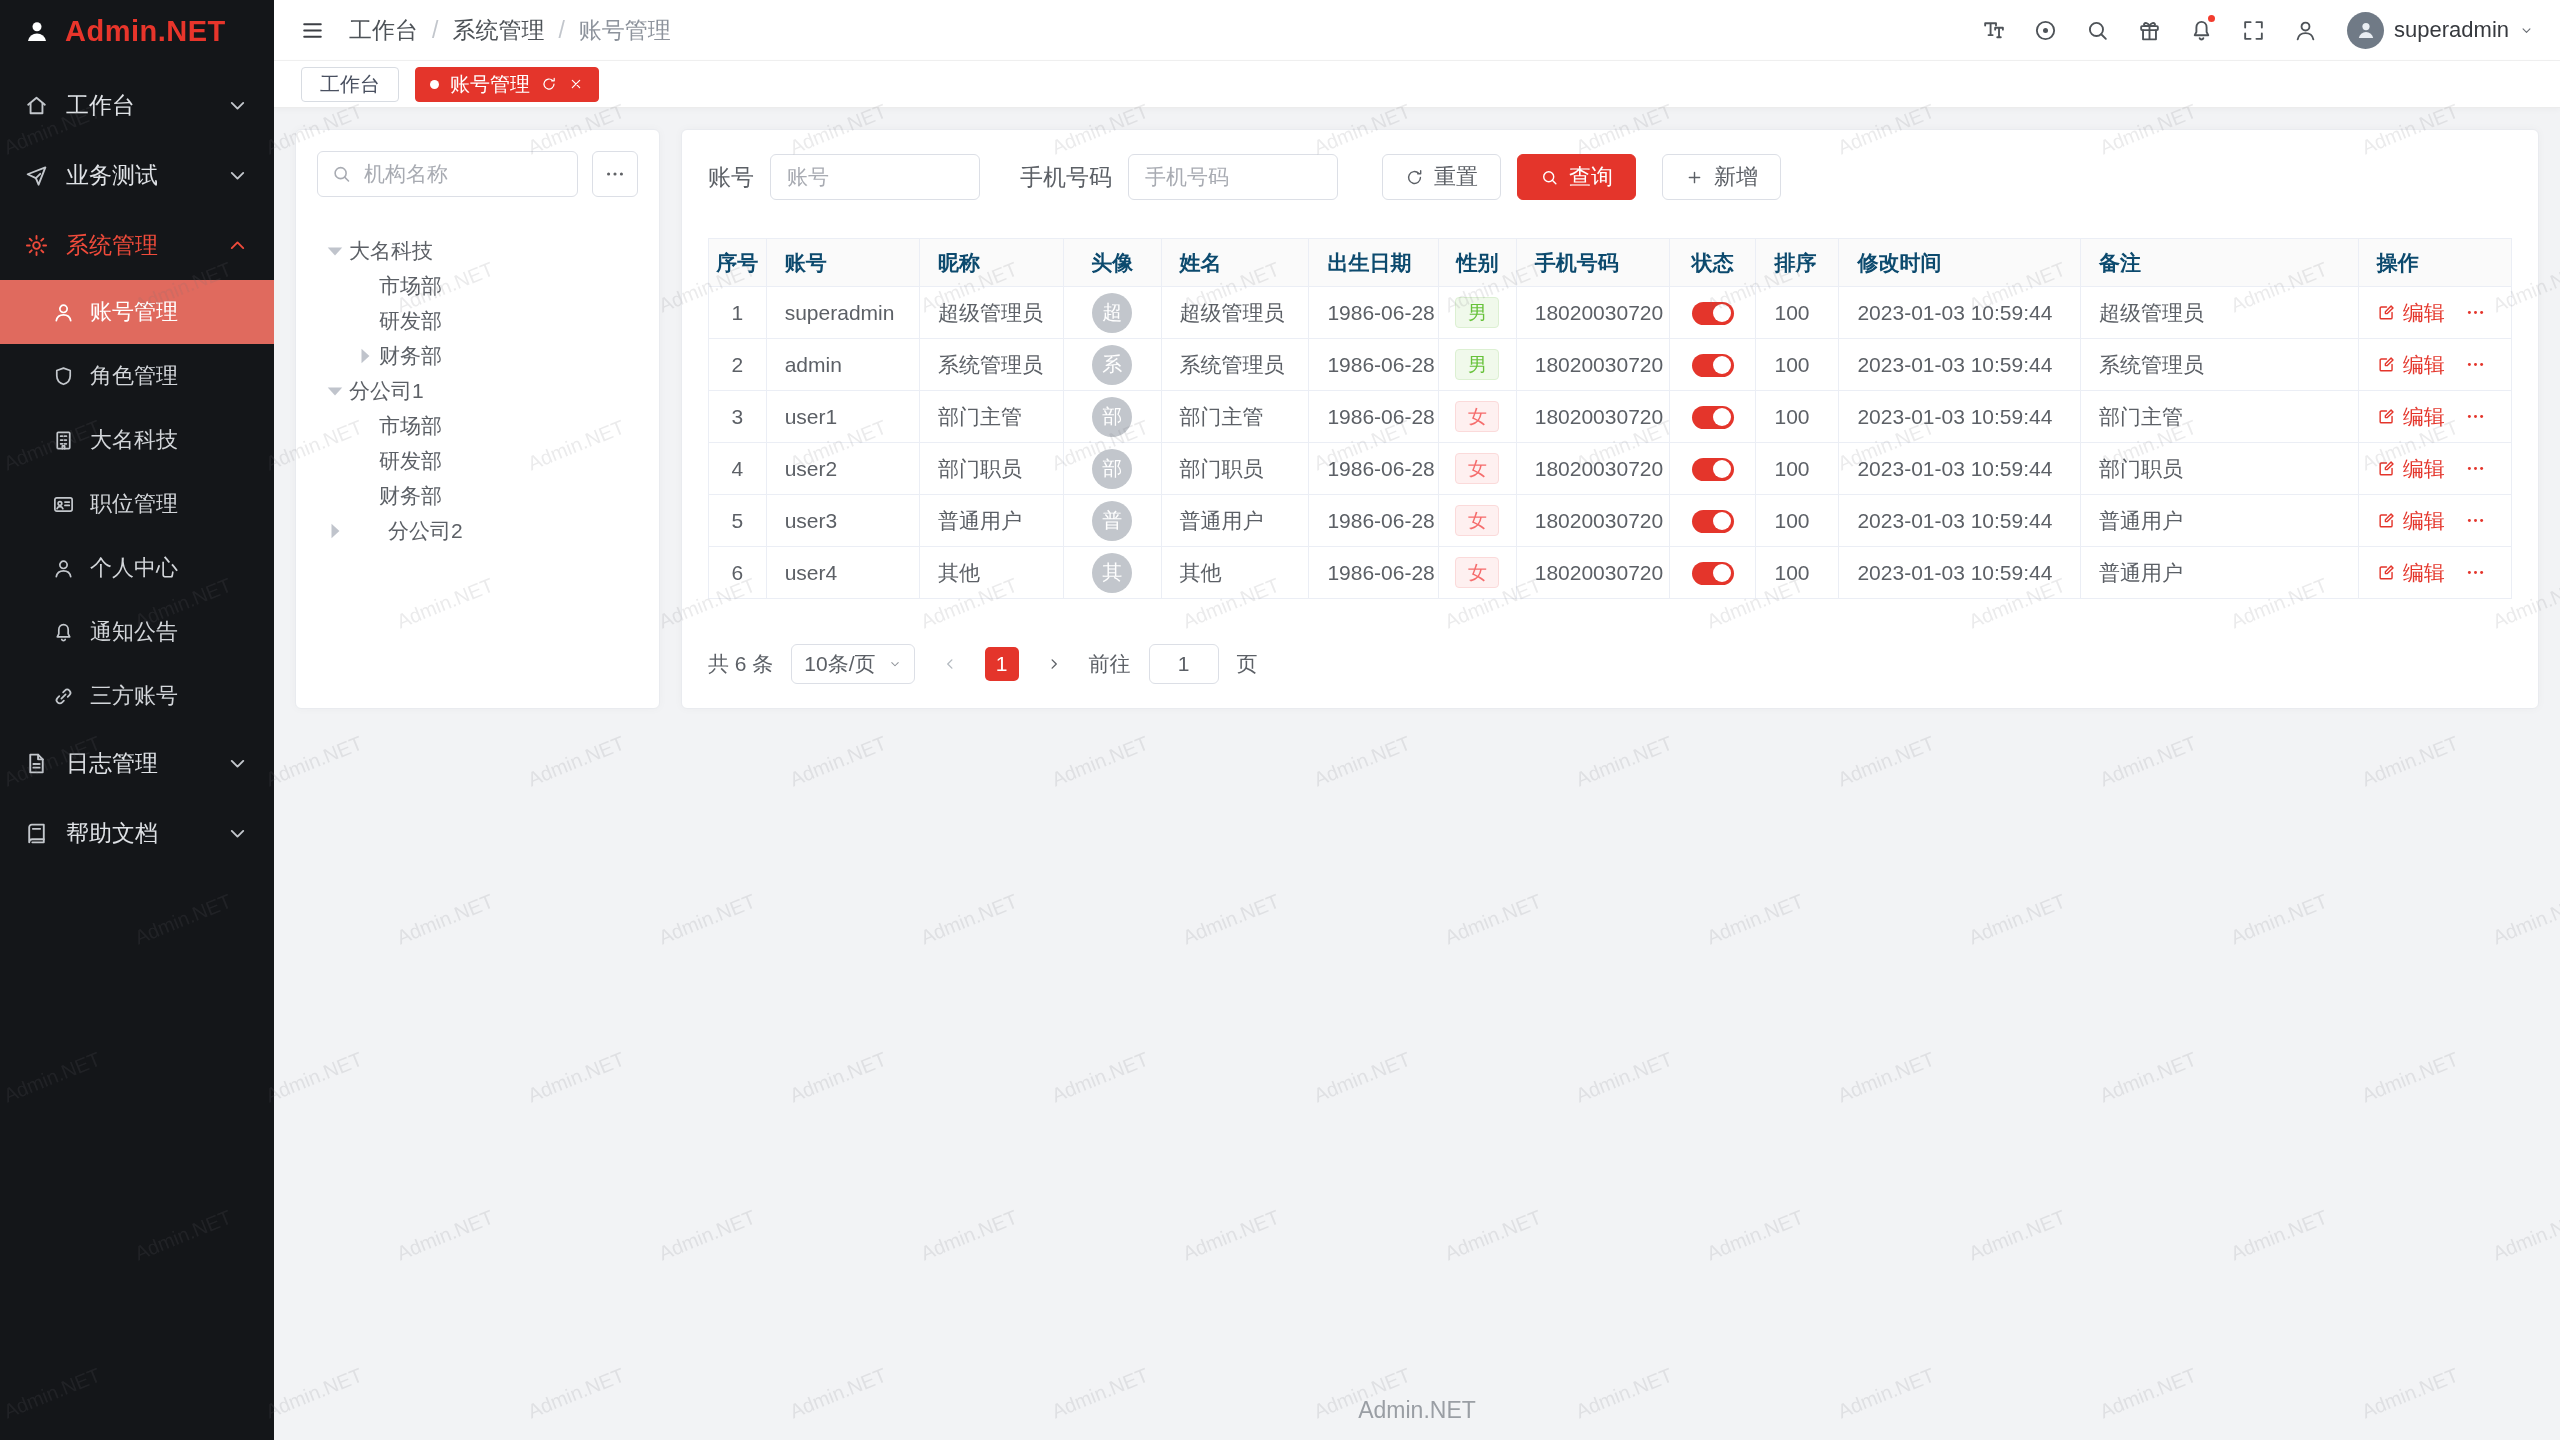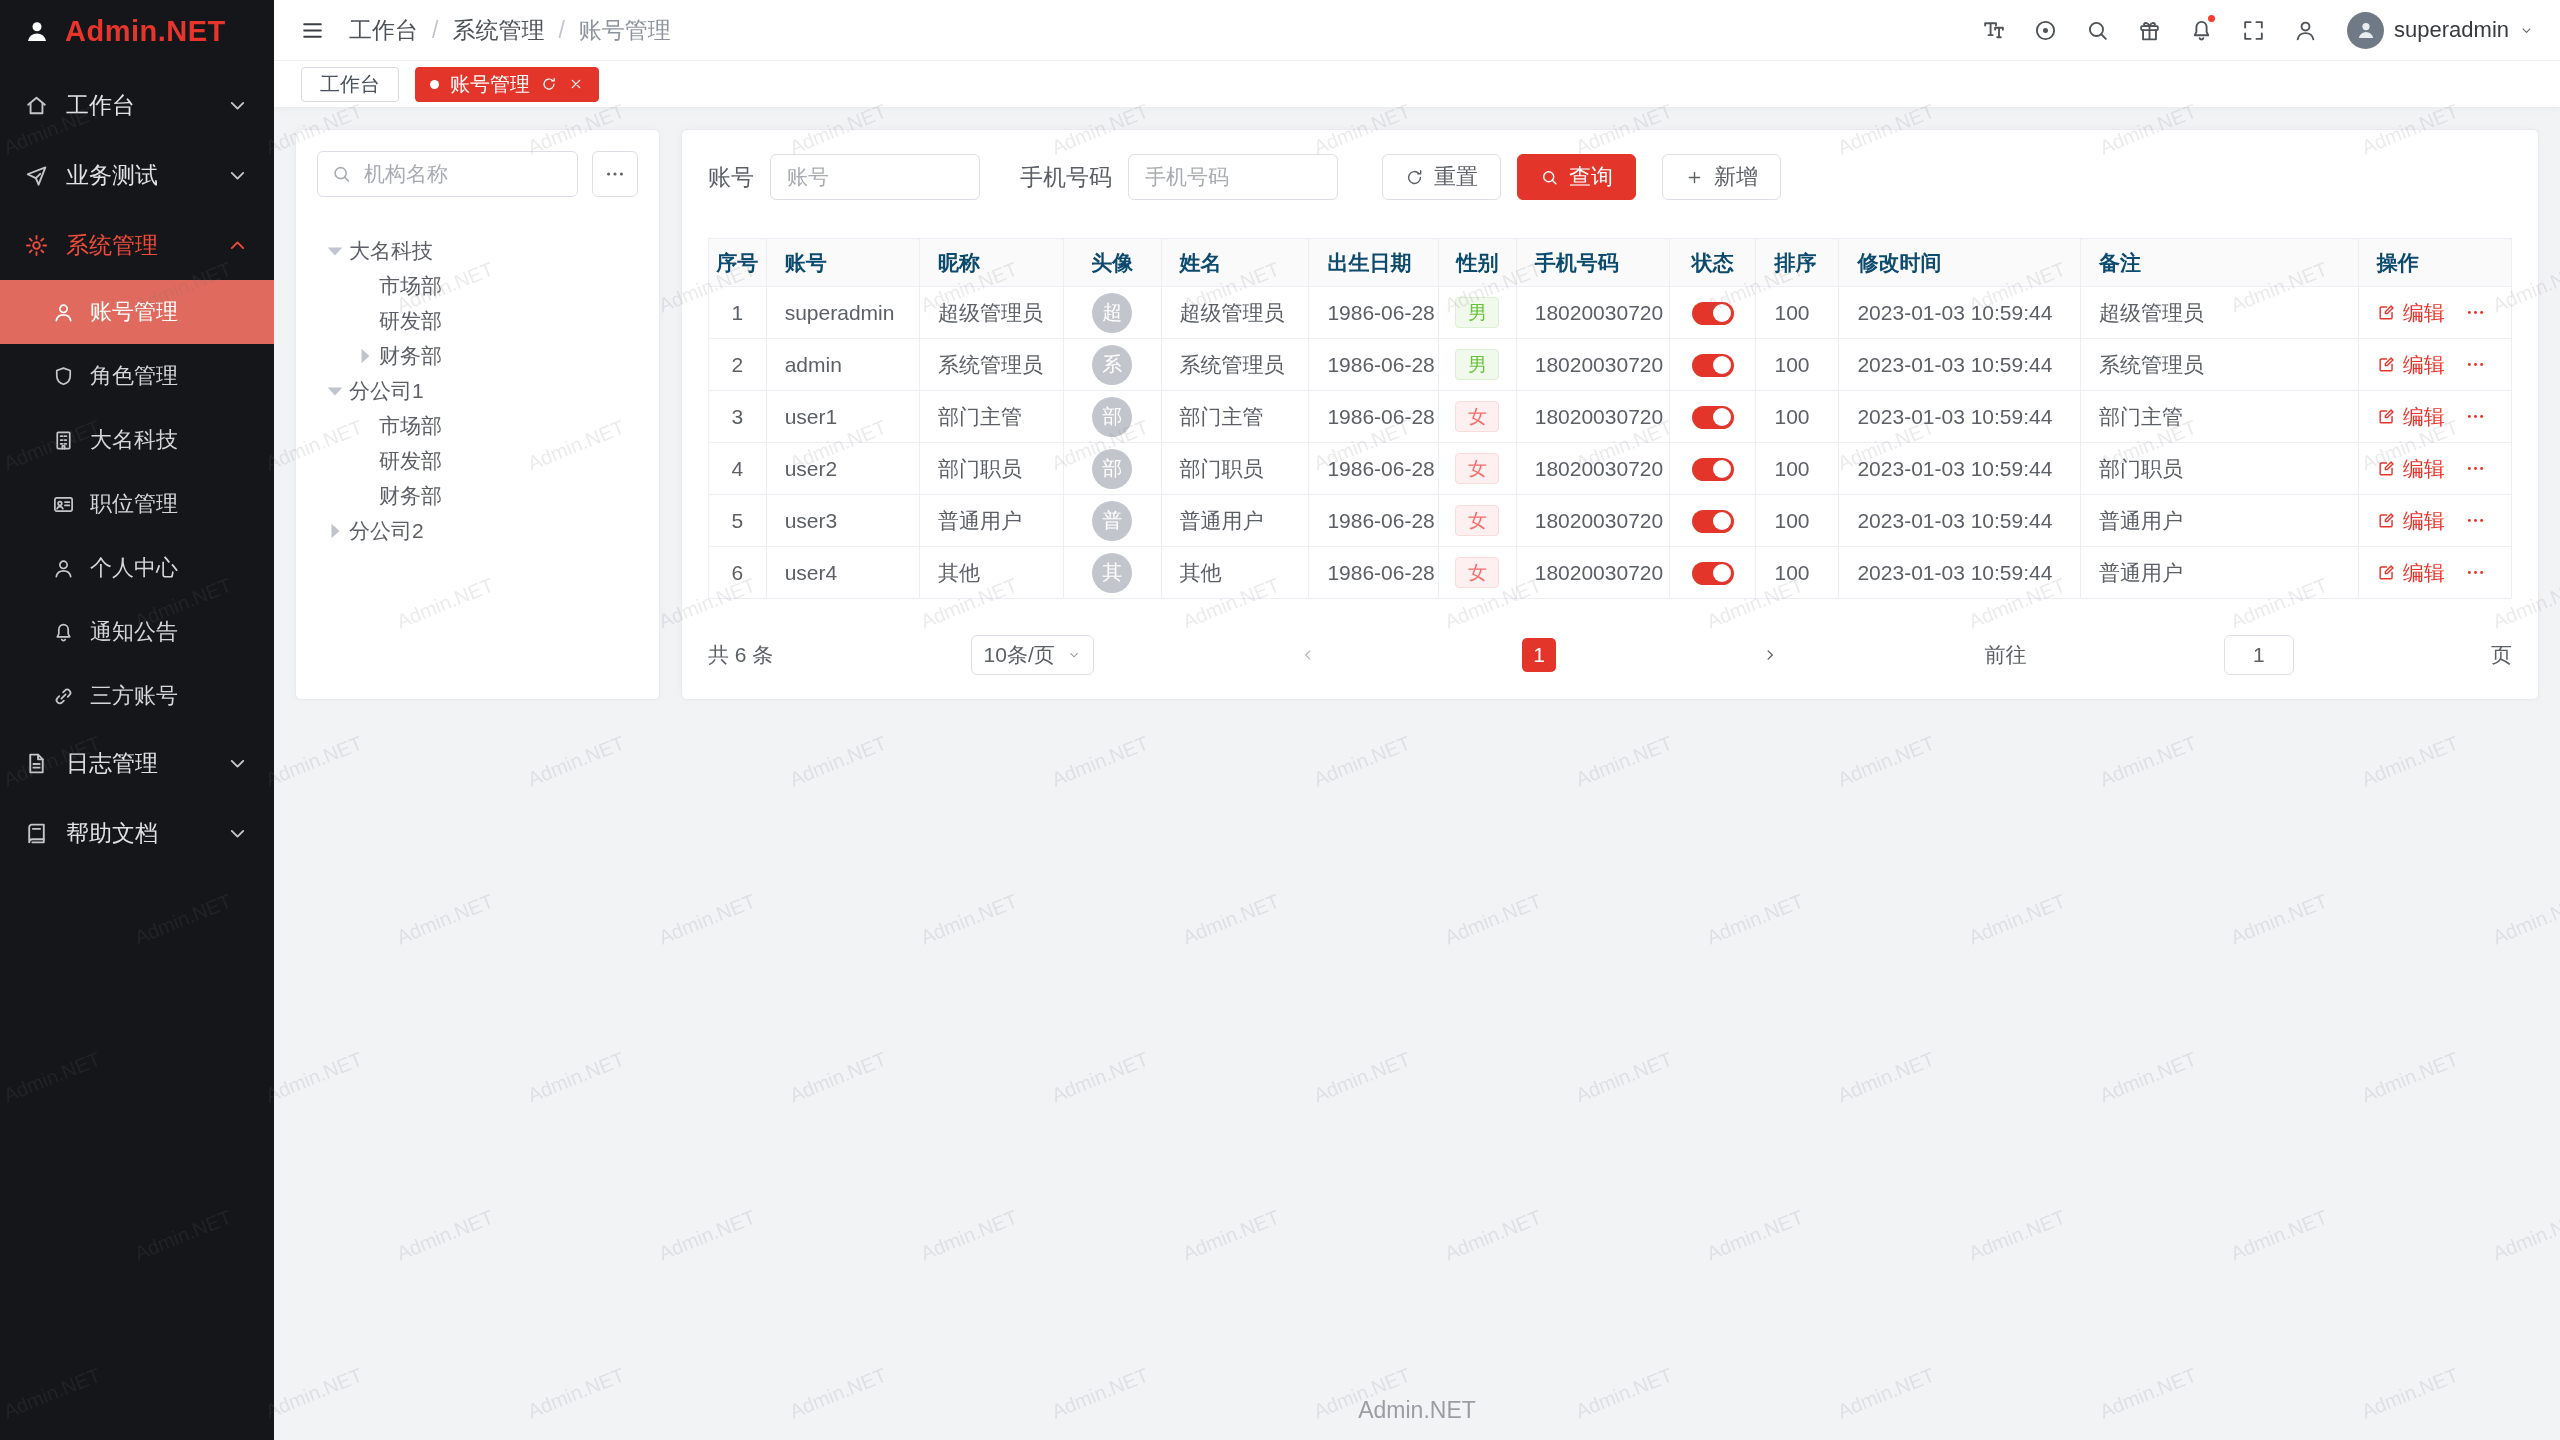--- a/index.html
+++ b/index.html
@@ -88,21 +88,21 @@
 .tag{display:inline-block;min-width:44px;padding:3px 0;border-radius:4px;font-size:19px;line-height:1.25;text-align:center}
 .tag-male{color:#67c23a;background:#f0f9eb;border:1px solid #dcf0d2}
 .tag-female{color:#f56c6c;background:#fef0f0;border:1px solid #fbdada}
 .switch{display:inline-block;width:42px;height:23px;border-radius:12px;background:#e4352b;position:relative;vertical-align:middle;cursor:pointer}
 .switch::after{content:"";position:absolute;top:2.5px;right:2.5px;width:18px;height:18px;border-radius:50%;background:#fff}
 .ops{display:flex;align-items:center;gap:20px}
 .edit-link{display:inline-flex;align-items:center;gap:7px;color:#e4352b;font-size:21px;cursor:pointer;white-space:nowrap}
 .edit-link .ic{font-size:19px}
 .more-ops{font-size:21px;color:#e4352b;cursor:pointer}
 
-.pagination{margin-top:36px;display:flex;align-items:center;justify-content:space-between;gap:18px;font-size:21px;color:#5c6066}
+.pagination{margin-top:45px;display:flex;align-items:center;justify-content:flex-start;gap:18px;font-size:21px;color:#5c6066}
 .page-size{height:40px;min-width:112px;border:1px solid #dcdfe6;border-radius:6px;display:flex;align-items:center;gap:12px;padding:0 12px;cursor:pointer;color:#5c6066;background:#fff}
 .page-size .ic{font-size:14px;color:#90949a}
 .page-arrow{width:34px;height:34px;display:flex;align-items:center;justify-content:center;font-size:18px;color:#b4bac0;cursor:pointer}
 .page-arrow.next{color:#5c6066}
 .page-num{min-width:34px;height:34px;border-radius:5px;background:#e4352b;color:#fff;display:flex;align-items:center;justify-content:center;font-size:21px;cursor:pointer}
 .goto-input{width:70px;height:40px;border:1px solid #dcdfe6;border-radius:6px;text-align:center;font-size:21px;color:#5c6066;outline:none;font-family:inherit}
 
 .footer{position:absolute;left:0;right:0;bottom:16px;text-align:center}
 .footer-title{font-size:23px;color:#9a9ea4}
 .footer-copy{margin-top:9px;font-size:21px;color:#a5a9af}
@@ -462,21 +462,21 @@
                 <span>研发部</span>
               </div>
               <div class="tree-row" style="padding-left: 34px;">
                 <span class="tree-caret none">
                   <svg viewBox="0 0 24 24" fill="none" stroke="currentColor" stroke-width="1.8" stroke-linecap="round" stroke-linejoin="round">
                     <path d="M9 5.8l6.8 6.2L9 18.2z" fill="currentColor" stroke="none"></path>
                   </svg>
                 </span>
                 <span>财务部</span>
               </div>
-              <div class="tree-row" style="padding-left: 4px;">
+              <div class="tree-row" style="padding-left: 4px; gap: 39px;">
                 <span class="tree-caret collapsed">
                   <svg viewBox="0 0 24 24" fill="none" stroke="currentColor" stroke-width="1.8" stroke-linecap="round" stroke-linejoin="round">
                     <path d="M9 5.8l6.8 6.2L9 18.2z" fill="currentColor" stroke="none"></path>
                   </svg>
                 </span>
                 <span>分公司2</span>
               </div>
             </div>
         </aside>
 

